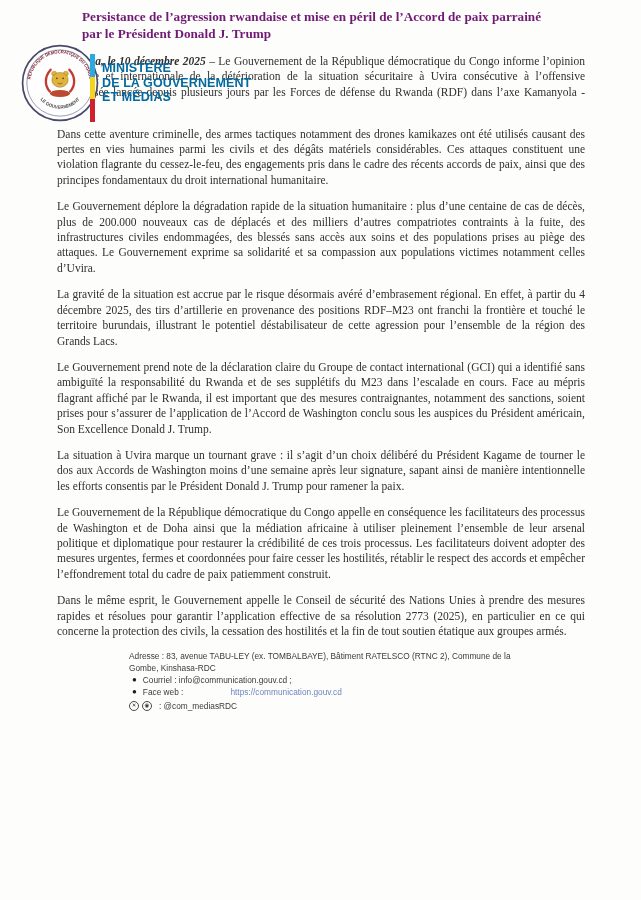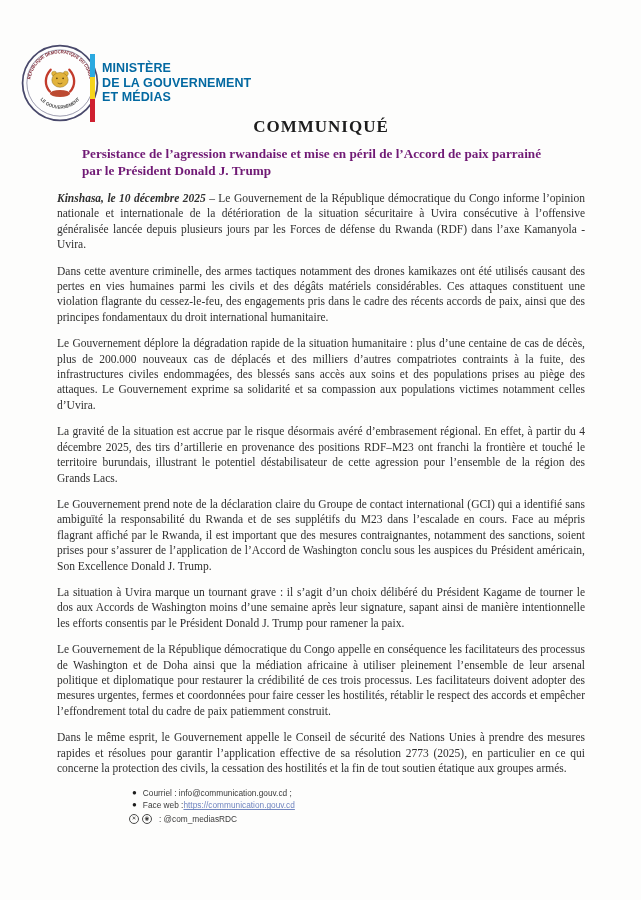--- a/index.html
+++ b/index.html
@@ -48,21 +48,21 @@
   .body .lead { font-weight:bold; font-style:italic; }
   .body .tail { font-weight:bold; font-style:italic; }
   
   .footer {
     margin:1px 56px 0 72px;
     font-family:"Liberation Sans", sans-serif;
     font-size:8.3px; line-height:1.45; color:#3a3a3a;
   }
   .frow { display:flex; align-items:center; }
   .bullet { font-size:8px; line-height:1; margin:0 6px 0 3px; color:#1c1c1c; }
-  .link { color:#7186c0; text-decoration:underline; cursor:pointer; }
+  .link { color:#7186c0; cursor:pointer;margin-left:47px; }
   .social { margin-top:2px; }
   .cicon {
     display:inline-flex; align-items:center; justify-content:center;
     width:10px; height:10px; margin-right:3px;
     border:1px solid #4a4a4a; border-radius:50%;
     font-size:5.5px; color:#333; box-sizing:border-box;
   }
   .handle { margin-left:4px; }
 </style>
 </head>
@@ -102,34 +102,34 @@
     <span style="background: rgb(207, 32, 48);"></span>
   </div>
 
   <div class="ministry">
     <div>MINISTÈRE</div>
     <div>DE LA GOUVERNEMENT</div>
     <div>ET MÉDIAS</div>
   </div>
 
   <main class="content">
-    <h1 class="title">COMMUNIQUÉ</h1>
     <h2 class="subtitle">Persistance de l’agression rwandaise et mise en péril de l’Accord de paix parrainé par le Président Donald J. Trump</h2>
     <section class="body">
         <p class="para"><span class="lead">Kinshasa, le 10 décembre 2025</span> – Le Gouvernement de la République démocratique du Congo informe l’opinion nationale et internationale de la détérioration de la situation sécuritaire à Uvira consécutive à l’offensive généralisée lancée depuis plusieurs jours par les Forces de défense du Rwanda (RDF) dans l’axe Kamanyola - Uvira.</p>
         <p class="para">Dans cette aventure criminelle, des armes tactiques notamment des drones kamikazes ont été utilisés causant des pertes en vies humaines parmi les civils et des dégâts matériels considérables. Ces attaques constituent une violation flagrante du cessez-le-feu, des engagements pris dans le cadre des récents accords de paix, ainsi que des principes fondamentaux du droit international humanitaire.</p>
         <p class="para">Le Gouvernement déplore la dégradation rapide de la situation humanitaire : plus d’une centaine de cas de décès, plus de 200.000 nouveaux cas de déplacés et des milliers d’autres compatriotes contraints à la fuite, des infrastructures civiles endommagées, des blessés sans accès aux soins et des populations prises au piège des attaques. Le Gouvernement exprime sa solidarité et sa compassion aux populations victimes notamment celles d’Uvira.</p>
         <p class="para">La gravité de la situation est accrue par le risque désormais avéré d’embrasement régional. En effet, à partir du 4 décembre 2025, des tirs d’artillerie en provenance des positions RDF–M23 ont franchi la frontière et touché le territoire burundais, illustrant le potentiel déstabilisateur de cette agression pour l’ensemble de la région des Grands Lacs.</p>
         <p class="para">Le Gouvernement prend note de la déclaration claire du Groupe de contact international (GCI) qui a identifié sans ambiguïté la responsabilité du Rwanda et de ses supplétifs du M23 dans l’escalade en cours. Face au mépris flagrant affiché par le Rwanda, il est important que des mesures contraignantes, notamment des sanctions, soient prises pour s’assurer de l’application de l’Accord de Washington conclu sous les auspices du Président américain, Son Excellence Donald J. Trump.</p>
         <p class="para">La situation à Uvira marque un tournant grave : il s’agit d’un choix délibéré du Président Kagame de tourner le dos aux Accords de Washington moins d’une semaine après leur signature, sapant ainsi de manière intentionnelle les efforts consentis par le Président Donald J. Trump pour ramener la paix.</p>
         <p class="para">Le Gouvernement de la République démocratique du Congo appelle en conséquence les facilitateurs des processus de Washington et de Doha ainsi que la médiation africaine à utiliser pleinement l’ensemble de leur arsenal politique et diplomatique pour restaurer la crédibilité de ces trois processus. Les facilitateurs doivent adopter des mesures urgentes, fermes et coordonnées pour faire cesser les hostilités, rétablir le respect des accords et empêcher l’effondrement total du cadre de paix patiemment construit.</p>
         <p class="para">Dans le même esprit, le Gouvernement appelle le Conseil de sécurité des Nations Unies à prendre des mesures rapides et résolues pour garantir l’application effective de sa résolution 2773 (2025), en particulier en ce qui concerne la protection des civils, la cessation des hostilités et la fin de tout soutien étatique aux groupes armés.</p>
       </section>
 
     <footer class="footer">
+      <div>Adresse : 83, avenue TABU-LEY (ex. TOMBALBAYE), Bâtiment RATELSCO (RTNC 2), Commune de la Gombe, Kinshasa-RDC</div>
       <div class="frow">
         <span class="bullet">●</span>
         <span>Courriel : info@communication.gouv.cd ;</span>
       </div>
       <div class="frow">
         <span class="bullet">●</span>
         <span>Face web : </span>
         <span class="link" style="color: rgb(113, 134, 192);">https://communication.gouv.cd</span>
       </div>
       <div class="frow social">

